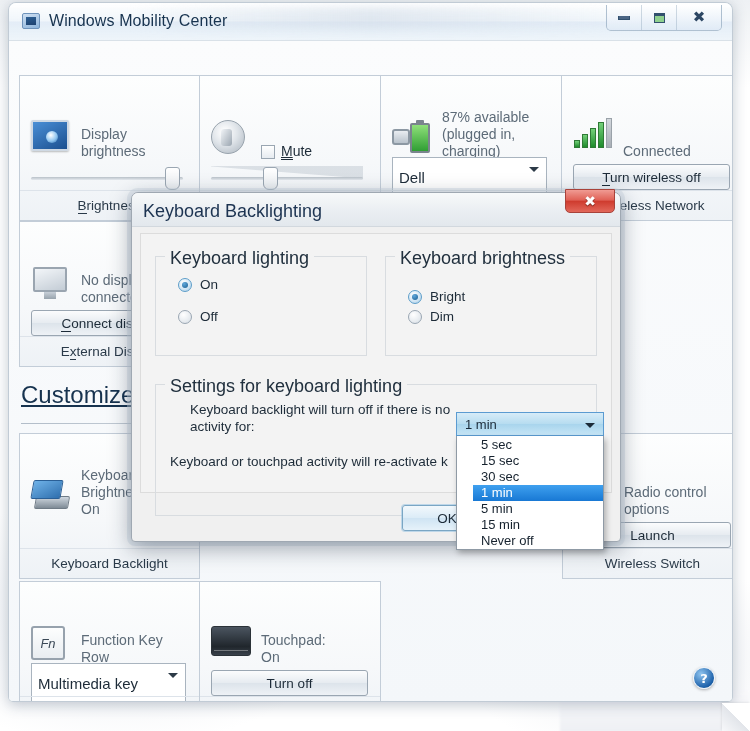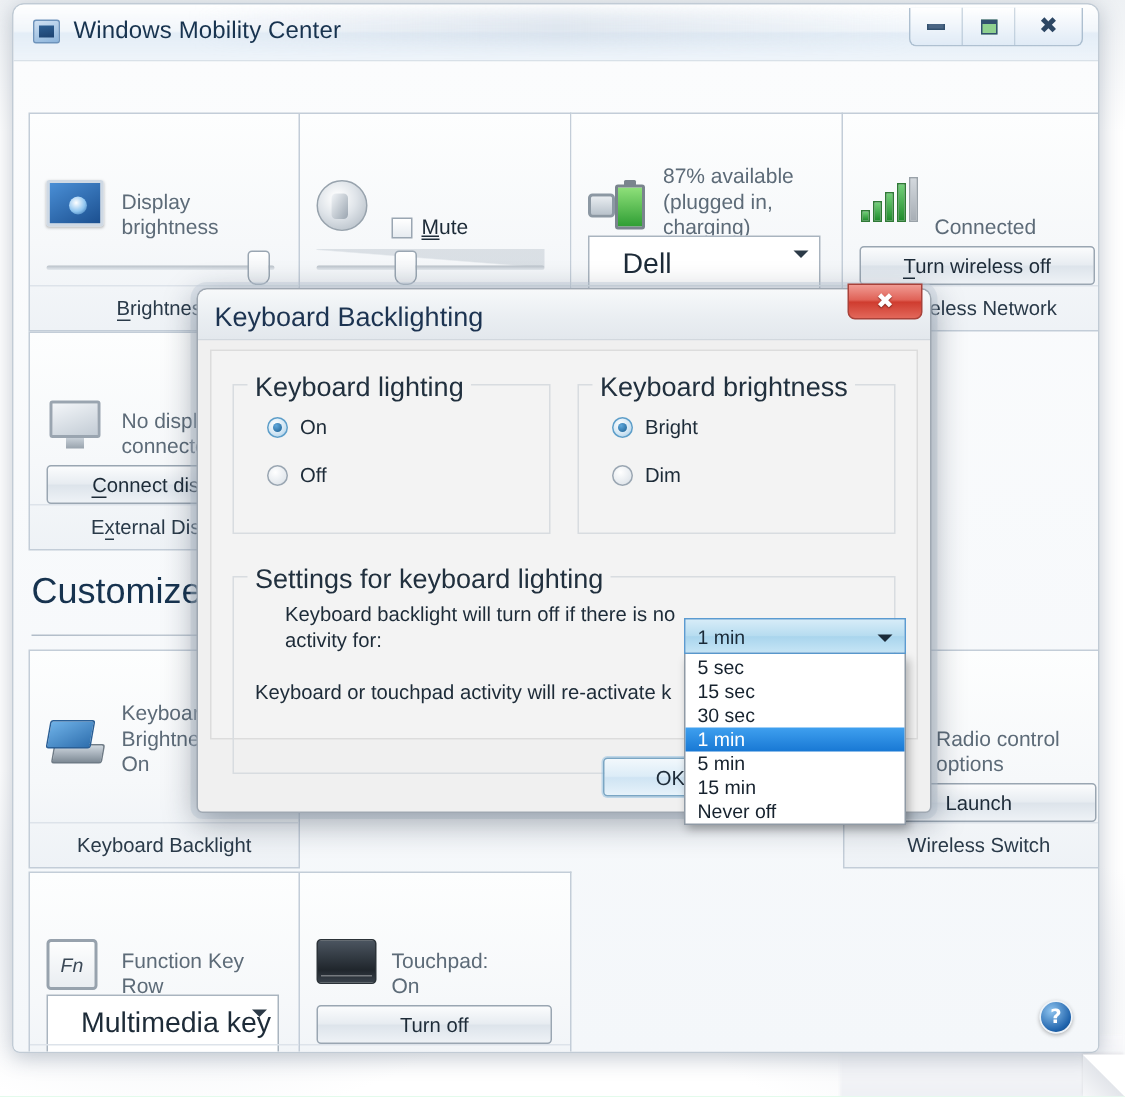--- a/index.html
+++ b/index.html
@@ -8,21 +8,21 @@
     width: 750px; height: 731px;
     overflow: hidden;
     font-family: "Liberation Sans", sans-serif;
     background: #ffffff;
   }
 
   #root {
     position: relative;
     width: 750px;
     height: 731px;
-    background: #86efac;
+    background: #a3a3a3;
     overflow: hidden;
   }
 
   
   .backdrop {
     position: absolute; inset: 0;
     background:
       radial-gradient(ellipse 320px 180px at 120px 620px, rgba(228,232,238,.8), rgba(255,255,255,0) 70%),
       radial-gradient(ellipse 260px 140px at 640px 660px, rgba(232,235,240,.75), rgba(255,255,255,0) 70%),
       linear-gradient(180deg,#eef1f4 0%, #ffffff 12%, #ffffff 100%);
@@ -156,21 +156,21 @@
     position: absolute; top: 3px; width: 15px; height: 23px;
     background: linear-gradient(180deg,#ffffff,#e8ecf0);
     border: 1px solid #9aa6b2; border-radius: 3px 3px 6px 6px;
   }
 
   
   .tile-select {
     position: relative; width: 155px; height: 41px;
     background: #ffffff; border: 1px solid #a9b4bf;
     display: flex; align-items: center;
-    font-size: 19px; color: #1d2b38; padding-left: 22px;
+    font-size: 15px; color: #1d2b38; padding-left: 6px;
   }
   .tile-select .caret {
     position: absolute; right: 7px; top: 9px;
     width: 0; height: 0;
     border-left: 5px solid transparent; border-right: 5px solid transparent;
     border-top: 5px solid #2c3a47;
   }
 
   
   .btn {
@@ -398,21 +398,21 @@
     border-left: 5px solid transparent; border-right: 5px solid transparent;
     border-top: 5px solid #1b2b39;
   }
   .combo-list {
     position: relative;
     width: 148px;
     background: #ffffff;
     border: 1px solid #8f9aa5;
     border-top: none;
     box-shadow: 2px 3px 6px rgba(0,0,0,.28);
-    padding: 1px 0 0 0;
+    padding: 1px 0 0 16px;
   }
   .combo-item {
     height: 16px; line-height: 16px;
     padding-left: 8px;
     font-size: 13px; color: #16222e;
     white-space: nowrap;
   }
   .combo-item.sel {
     background: linear-gradient(180deg,#3fa0ef,#1878d4);
     color: #ffffff;
@@ -576,21 +576,21 @@
             <div class="btn" style="min-width:157px;">
               <span><u>C</u><span>onnect display</span></span>
             </div>
           </div>
           <div class="tile-footer">
             <span><span>E</span><u>x</u><span>ternal Display</span></span>
           </div>
         </div>
       </div>
 
-      <div class="section-heading" style="left:12px; top:340px;">Customize</div>
+      <div class="section-heading" style="left:12px; top:340px;text-decoration:underline;">Customize</div>
       <div class="section-rule" style="left:12px; top:382px; width:500px;"></div>
 
       <div class="tile-row" style="left:10px; top:392px;">
         <div class="tile">
           <div class="tile-head">
             <div class="tile-icon">
               <div class="icon-keyboard">
                   <div class="base"></div>
                   <div class="kb"></div>
                 </div>
@@ -680,21 +680,21 @@
             <span>On</span>
           </div>
           <div class="radio-row" style="left:22px; top:52px;">
             <span class="radio"></span>
             <span>Off</span>
           </div>
         </div>
 
         <div class="groupbox" style="left:244px; top:22px; width:212px; height:100px;">
           <div class="gb-title">Keyboard brightness</div>
-          <div class="radio-row" style="left:22px; top:20px;justify-content:center;">
+          <div class="radio-row" style="left:22px; top:32px;justify-content:center;">
             <span class="radio checked"></span>
             <span>Bright</span>
           </div>
           <div class="radio-row" style="left:22px; top:52px;">
             <span class="radio"></span>
             <span>Dim</span>
           </div>
         </div>
 
         <div class="groupbox" style="left:14px; top:150px; width:442px; height:132px;">

